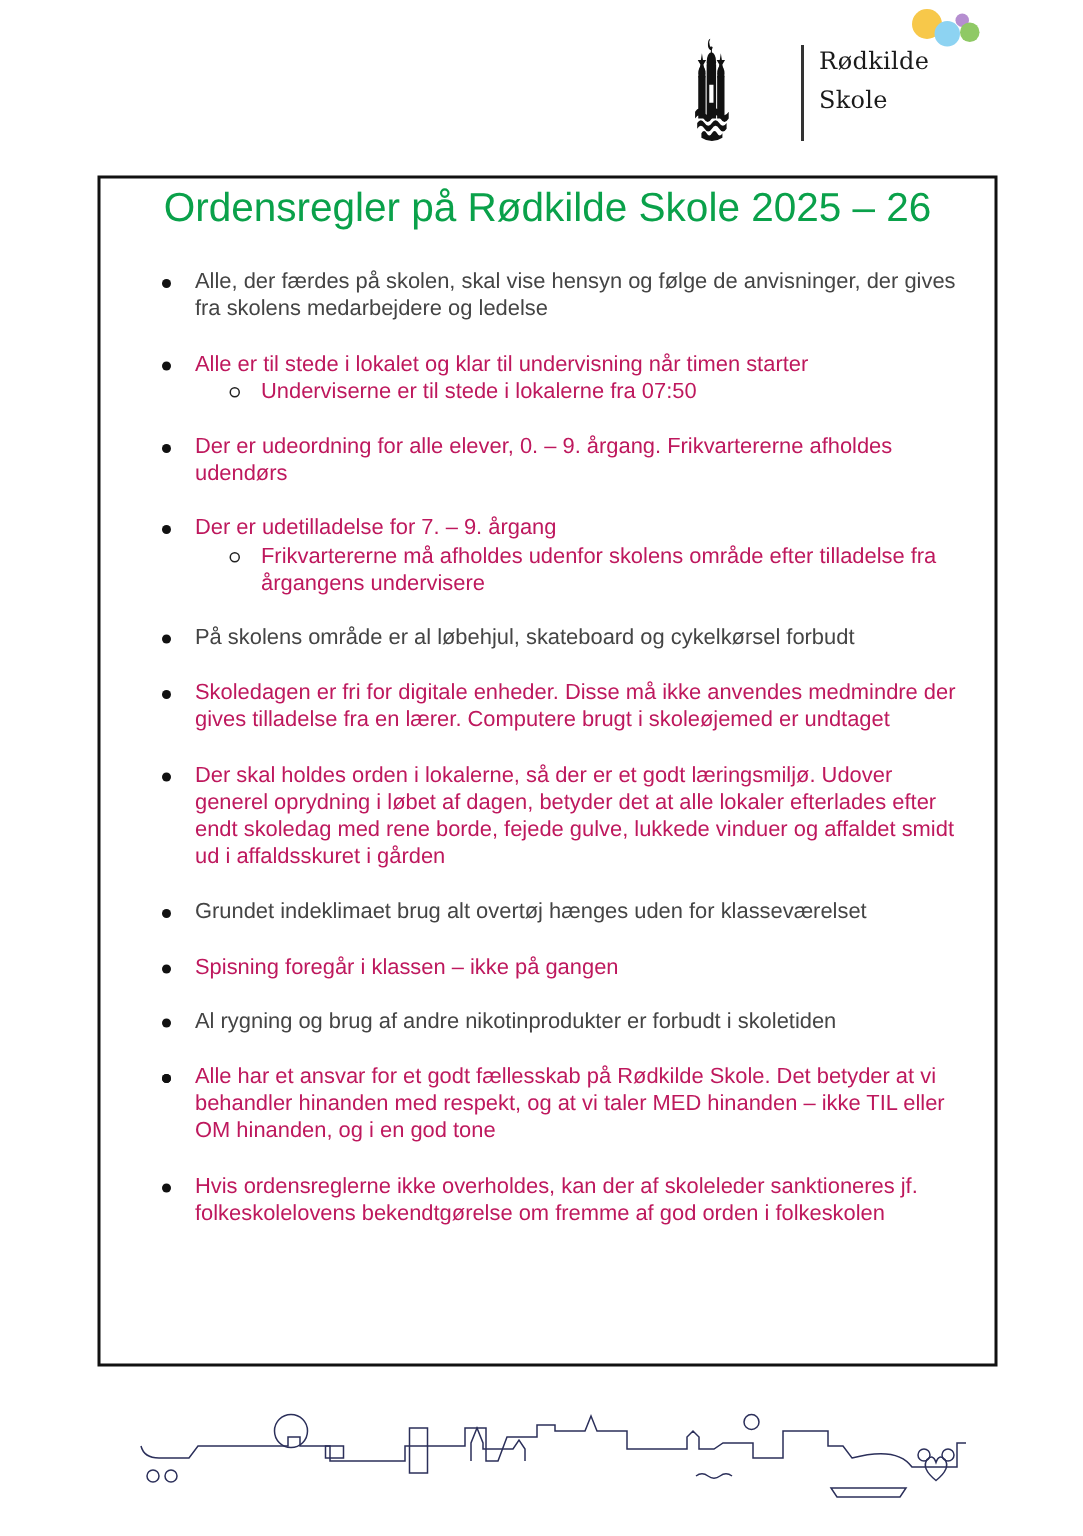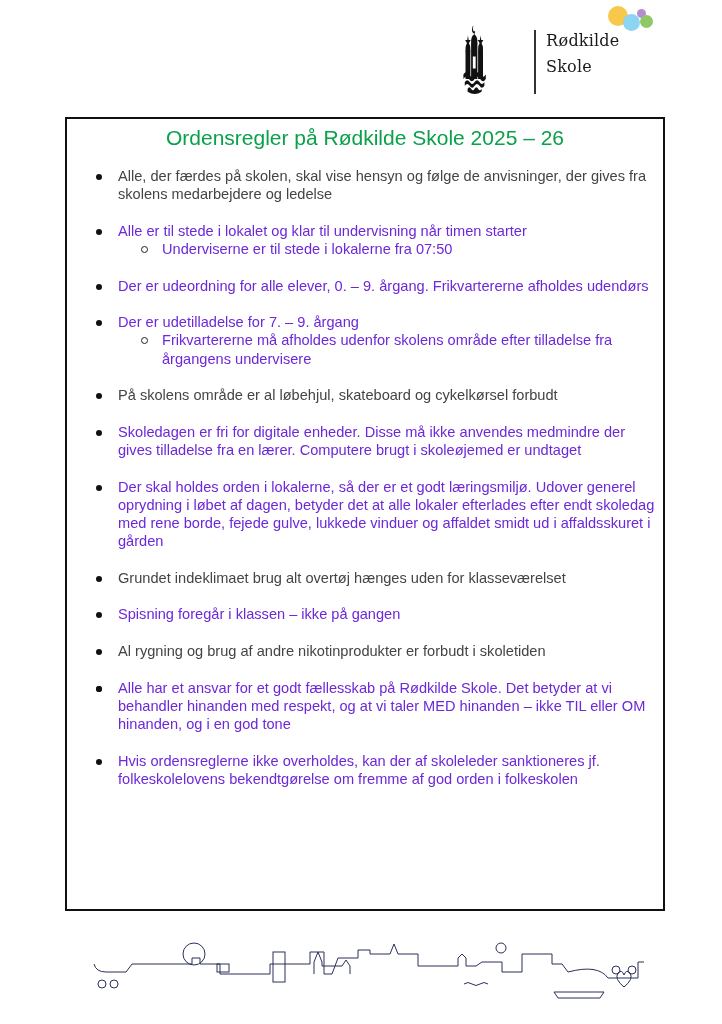--- a/index.html
+++ b/index.html
@@ -7,26 +7,26 @@
            font-family: "Liberation Sans", sans-serif; color: #111; }
     .logo { position: absolute; left: 462px; top: 4px; width: 200px; height: 96px; }
     .logo-text { position: absolute; left: 546px; top: 28px; font-family: "DejaVu Serif", serif;
                  font-size: 16px; line-height: 26px; color: #1a1a1a; letter-spacing: 0.2px; }
     .logo-divider { position: absolute; left: 534px; top: 30px; width: 2px; height: 64px; background: #333; }
     .dots { position: absolute; left: 606px; top: 4px; width: 50px; height: 28px; }
     .dot { position: absolute; border-radius: 50%; }
     .box { position: absolute; left: 65px; top: 117px; width: 596px; height: 790px;
            border: 2px solid #111; box-sizing: content-box; }
     .title { position: absolute; left: 0; right: 0; top: 5px; text-align: center;
-             color: #0aa14a; font-size: 21px; line-height: 28px; }
-    .rules { position: absolute; left: 24px; right: 8px; top: 48px; margin: 0; padding: 0; list-style: none; }
+             color: #0aa14a; font-size: 27px; line-height: 28px; }
+    .rules { position: absolute; left: 24px; right: 8px; top: 48px; margin: 12px; padding: 0; list-style: none; }
     .rule { position: relative; padding-left: 27px; font-size: 14.6px; line-height: 18.2px; margin-bottom: 18.4px; }
     .rule .bullet { position: absolute; left: 5px; top: 7px; width: 6px; height: 6px; border-radius: 50%; background: #111; }
     .rule.gray { color: #444; }
-    .rule.black { color: #6d28d9; }
+    .rule.black { color: #be185d; }
     .sub { list-style: none; margin: 0; padding: 0; }
     .sub li { position: relative; padding-left: 44px; }
     .sub li .obullet { position: absolute; left: 23px; top: 6px; width: 5px; height: 5px;
                         border: 1.3px solid #222; border-radius: 50%; }
     .skyline { position: absolute; left: 84px; top: 942px; width: 560px; height: 60px; }
   </style>
 </head>
 <body>
 
 <div class="dots">

